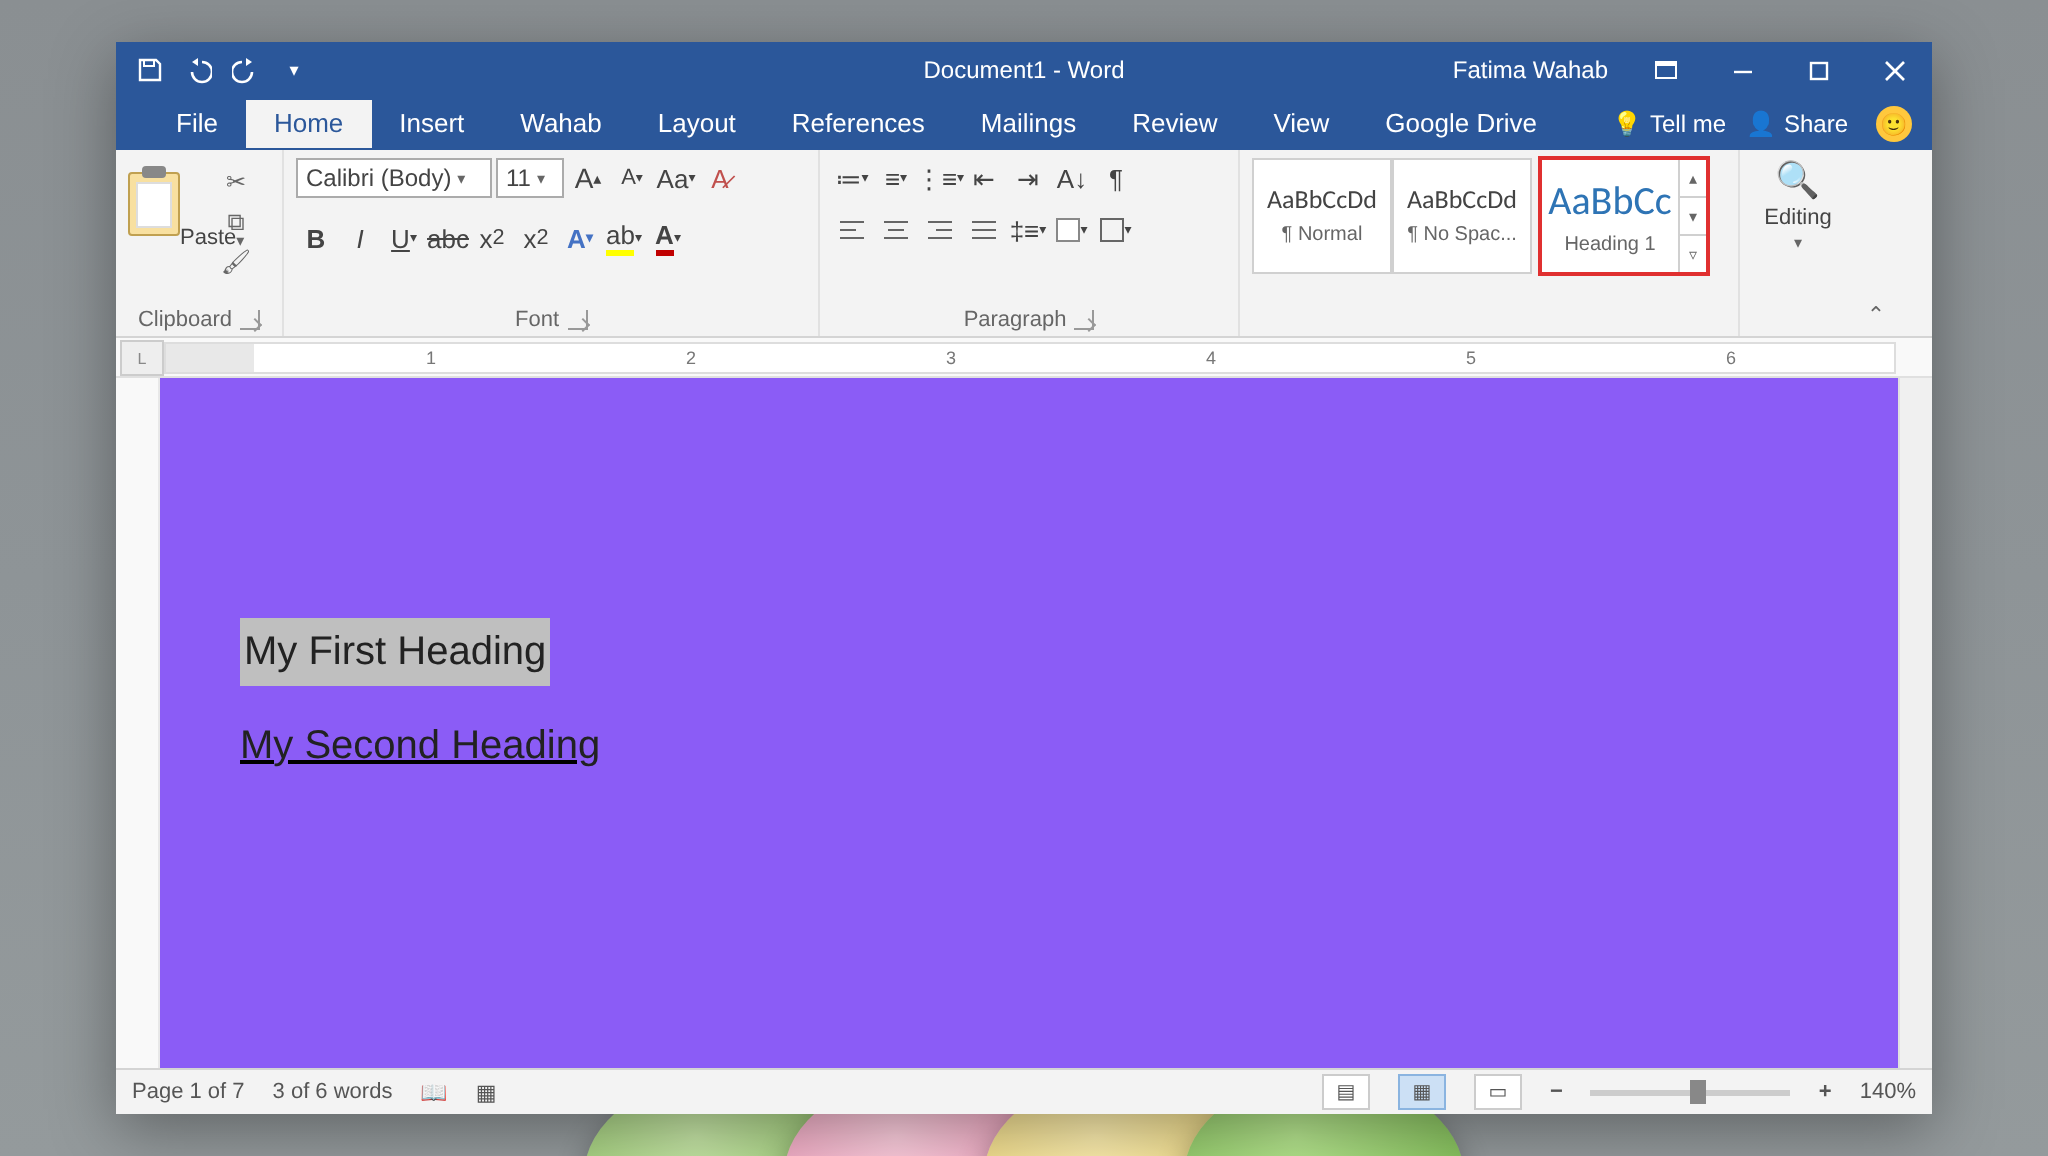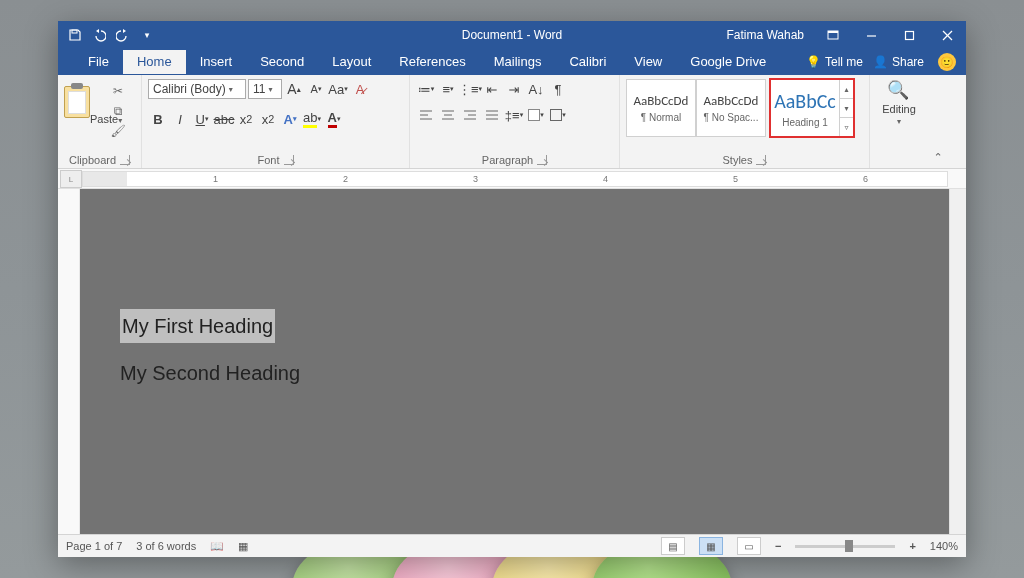--- a/index.html
+++ b/index.html
@@ -83,21 +83,21 @@
   
   .ruler-area{height:20px;background:#f9f9f9;border-bottom:1px solid #e0e0e0;display:flex;align-items:center;font-size:9px;color:#888;position:relative;padding-left:24px;}
   .ruler-corner{width:22px;height:18px;background:#eee;border:1px solid #ccc;position:absolute;left:2px;top:1px;font-size:8px;display:flex;align-items:center;justify-content:center;}
   .ruler{flex:1;height:16px;background:#fff;border:1px solid #ddd;position:relative;margin-right:18px;}
   .ruler-shade{position:absolute;left:0;top:0;bottom:0;width:44px;background:#e8e8e8;}
   .rnum{position:absolute;top:2px;font-size:9px;color:#777;}
 
   
   .docarea{flex:1;background:#fff;display:flex;overflow:hidden;position:relative;}
   .vruler{width:22px;background:#f9f9f9;border-right:1px solid #e8e8e8;}
-  .page-surface{flex:1;background:#737373;position:relative;padding:120px 0 0 40px;}
+  .page-surface{flex:1;background:#8b5cf6;position:relative;padding:120px 0 0 40px;text-decoration:underline;}
   .doc-text{font-family:Calibri,sans-serif;font-size:20px;color:#222;line-height:1.6;}
   .doc-text .h1{background:#bfbfbf;display:inline-block;padding:1px 2px;margin-bottom:14px;}
   .scrollbar-v{width:17px;background:#f0f0f0;border-left:1px solid #e0e0e0;}
 
   
   .statusbar{height:23px;background:#f3f3f3;border-top:1px solid #d4d4d4;display:flex;align-items:center;font-size:11px;color:#555;padding:0 8px;gap:14px;}
   .statusbar .spacer{flex:1;}
   .viewbtn{width:24px;height:18px;border:1px solid #ccc;display:flex;align-items:center;justify-content:center;font-size:10px;background:#fff;}
   .viewbtn.active{background:#cce0f5;border-color:#8ab4e0;}
   .zoom-slider{width:100px;height:3px;background:#ccc;position:relative;}
@@ -163,25 +163,25 @@
             <line x1="10" y1="1" x2="1" y2="10" stroke="#fff" stroke-width="1.3"></line>
           </svg>
         </span>
     </div>
   </div>
 
   <div class="menutabs">
     <div class="tab file">File</div>
     <div class="tab active">Home</div>
     <div class="tab">Insert</div>
-    <div class="tab">Second</div>
+    <div class="tab">Wahab</div>
     <div class="tab">Layout</div>
     <div class="tab">References</div>
     <div class="tab">Mailings</div>
-    <div class="tab">Calibri</div>
+    <div class="tab">Review</div>
     <div class="tab">View</div>
     <div class="tab">Google Drive</div>
     <div class="spacer"></div>
     <div class="right-items">
       <div class="ritem">
           <span>💡</span>
           <span>Tell me</span>
         </div>
       <div class="ritem">
           <span>👤</span>
@@ -341,24 +341,20 @@
             <div class="style-prev heading">AaBbCc</div>
             <div class="style-name">Heading 1</div>
           </div>
           <div class="style-scroll">
             <div class="sb">▴</div>
             <div class="sb">▾</div>
             <div class="sb">▿</div>
           </div>
         </div>
       </div>
-      <div class="group-label">
-          <span>Styles</span>
-          <span class="launcher"></span>
-        </div>
     </div>
 
     <div class="group" style="width:58px;border-right:none;">
       <div class="group-body">
         <div class="editing-body">
           <div class="find-icon">🔍</div>
           <span>Editing</span>
           <span style="font-size:8px;color:#666;">▾</span>
         </div>
       </div>

